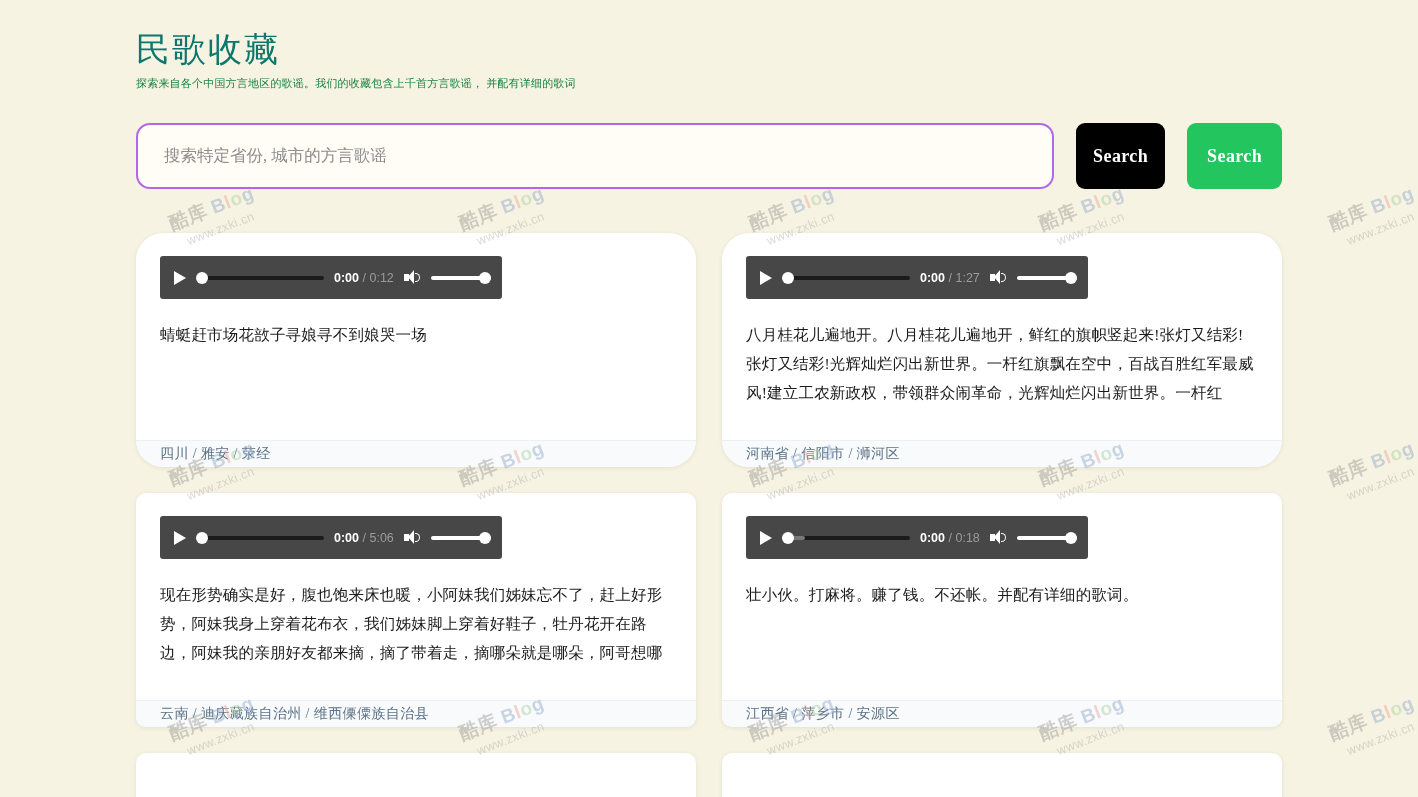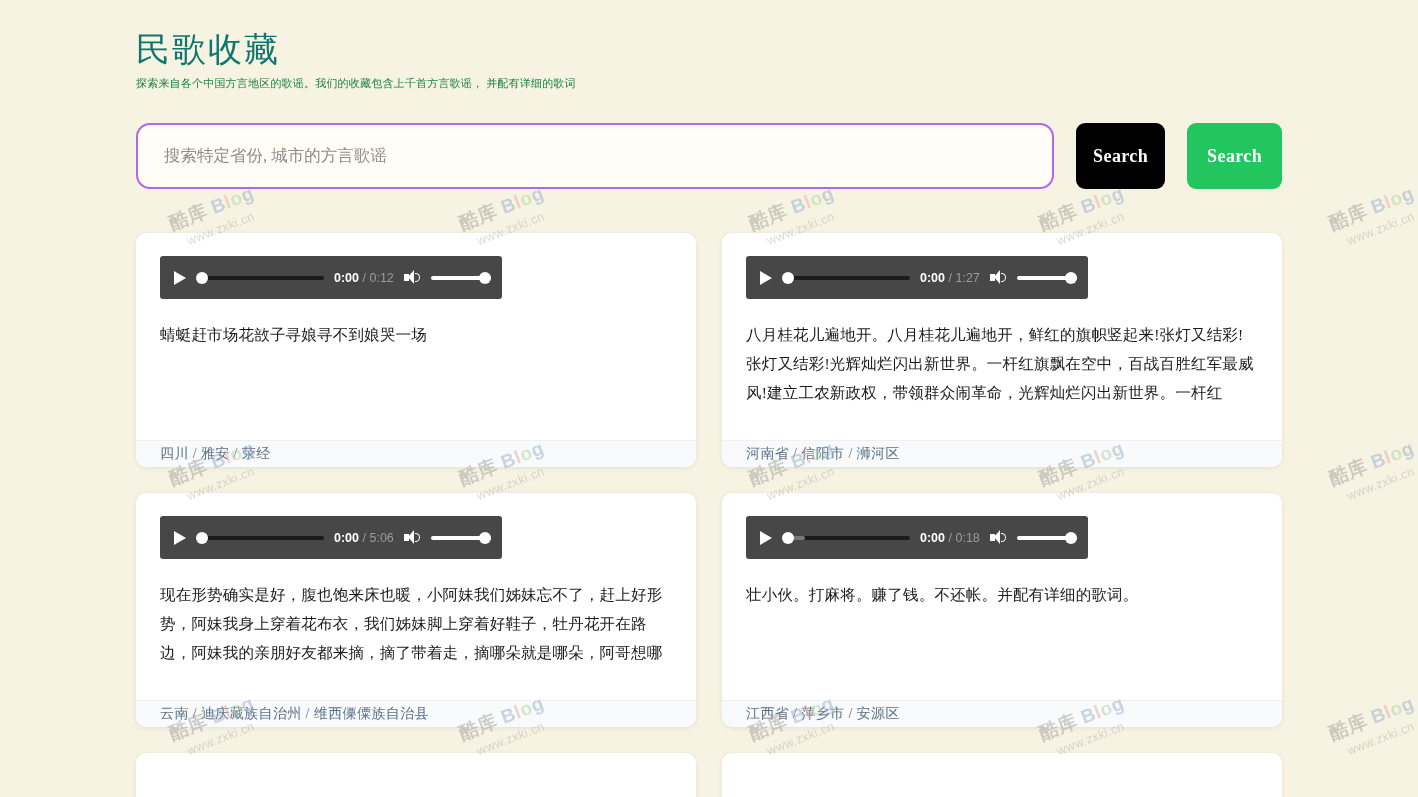--- a/index.html
+++ b/index.html
@@ -253,21 +253,21 @@
   .card-footer {
     border-top: 1px solid #eef0f2;
     background: #f8fafb;
     padding: 4px 24px;
     font-size: 14px;
     color: #5a7187;
     letter-spacing: .4px;
   }
 
   
-  .song-card.row1 { height: 234px; }
+  .song-card.row1 { height: 234px; border-radius: 27px; }
   .song-card.row2 { height: 234px; }
   .song-card.row3 { height: 234px; }
   .song-card.row1 .card-body,
   .song-card.row2 .card-body { min-height: 0; }
 </style>
 </head>
 <body>
 
 <div id="watermark-layer">
     <div class="wm" style="left: 170px; top: 195px;">

